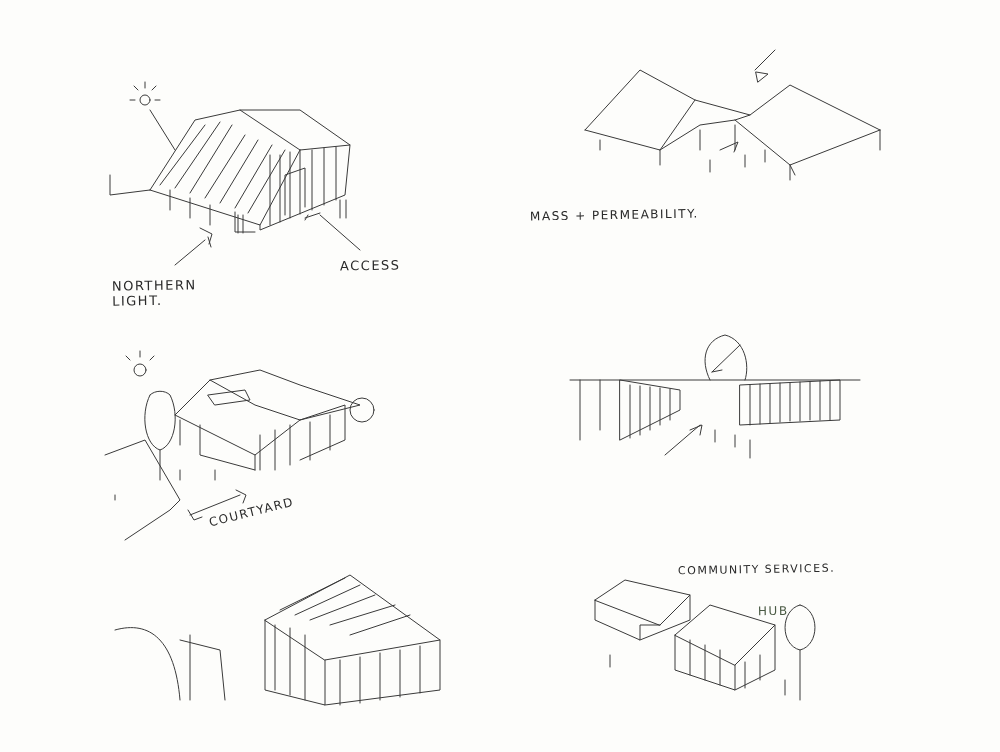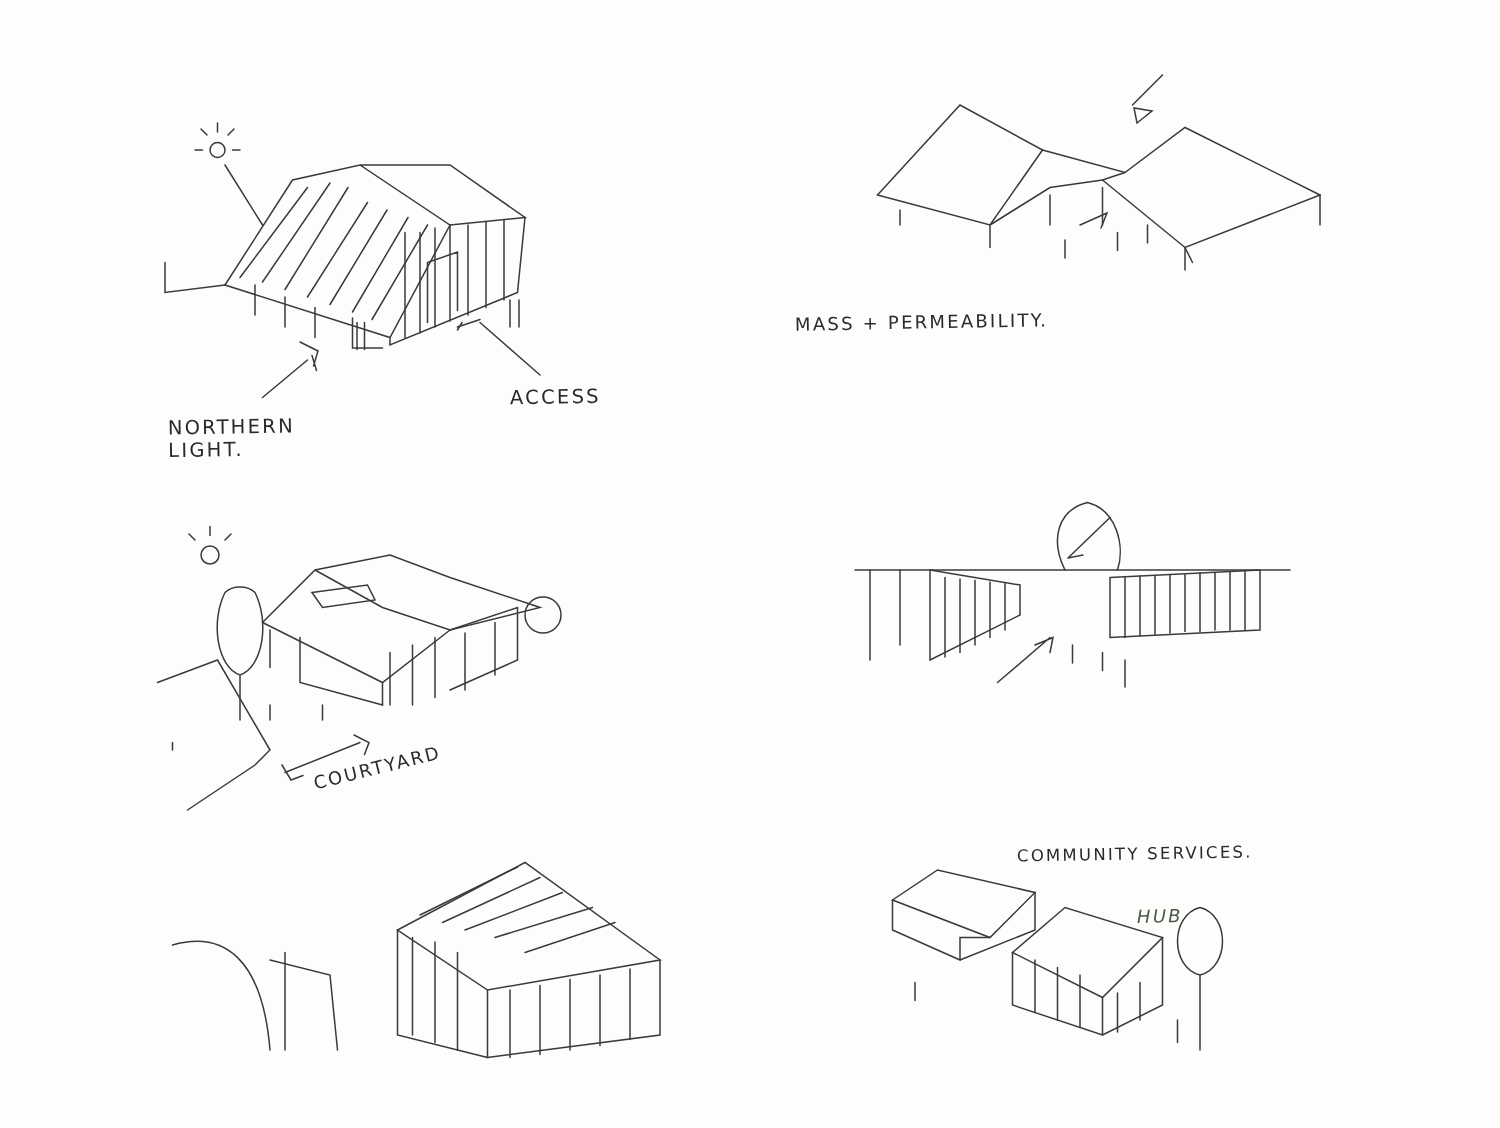--- a/index.html
+++ b/index.html
@@ -85,14 +85,14 @@
       <path d="M610 655 v12 M785 680 v15"></path>
     </g>
   </svg>
 
   <div class="lbl" style="left:112px;top:278px;">Northern
 light.</div>
   <div class="lbl" style="left:340px;top:258px;">Access</div>
   <div class="lbl" style="left:530px;top:208px;font-size:12px;">Mass + Permeability.</div>
   <div class="lbl" style="left:208px;top:505px;font-size:12px;transform:rotate(-14deg);">Courtyard</div>
   <div class="lbl" style="left:678px;top:563px;font-size:11px;">Community Services.</div>
-  <div class="lbl" style="left:758px;top:604px;font-size:12px;color:#4a5a44;font-style:italic;">Hub</div>
+  <div class="lbl" style="left:758px;top:604px;font-size:12px;color:#4a5a44;">Hub</div>
 </div>
 
 </body></html>

